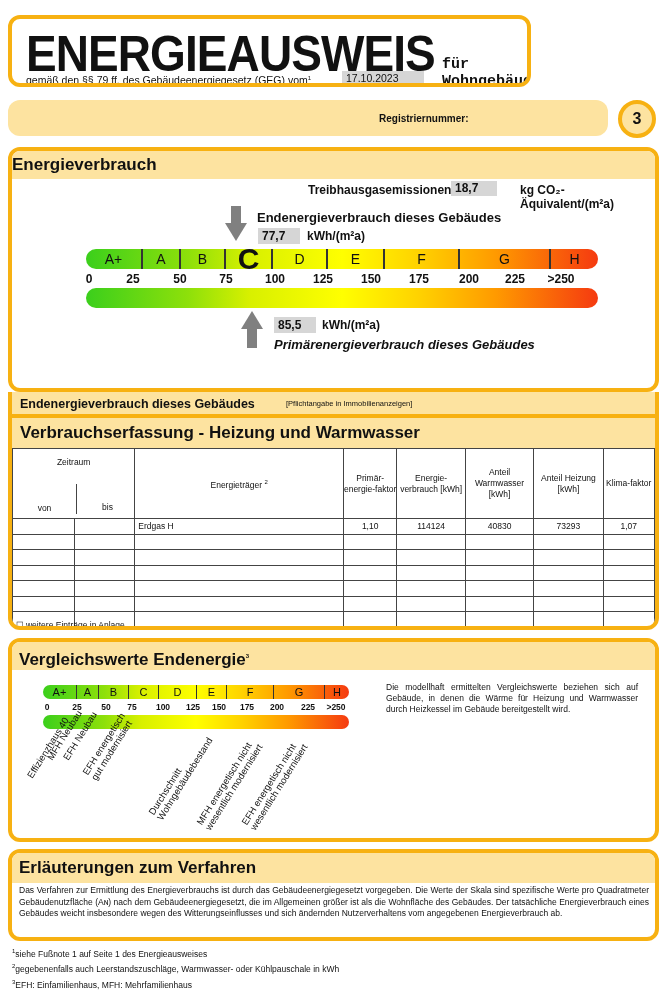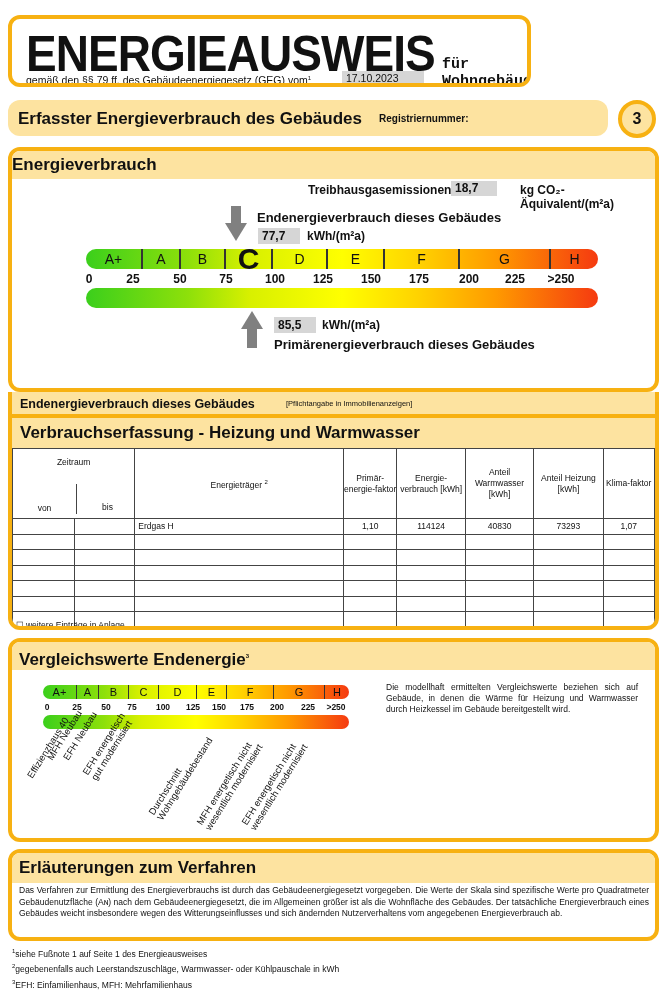--- a/index.html
+++ b/index.html
@@ -71,21 +71,20 @@
 <body>
 
 <div class="box" id="title-box">
   <div class="abs" id="title-main">ENERGIEAUSWEIS</div>
   <div class="abs" id="title-sub">für Wohngebäude</div>
   <div class="abs" id="title-law"><span>gemäß den §§ 79 ff. des Gebäudeenergiegesetz (GEG) vom</span><sup>1</sup></div>
   <div class="abs greyval" id="title-date">17.10.2023</div>
 </div>
 
 <div class="abs" id="erf-bar">
-  <div class="abs" id="erf-title">Erfasster Energieverbrauch des Gebäudes</div>
   <div class="abs" id="reg-label">Registriernummer:</div>
 </div>
 <div class="abs" id="page-circle">3</div>
 
 <div class="box" id="ev-box">
   <div class="abs hdr" id="ev-hdr">Energieverbrauch</div>
   <div class="abs lbl-b" id="thg">Treibhausgasemissionen</div>
   <div class="abs greyval" id="thg-val">18,7</div>
   <div class="abs" id="thg-unit">kg CO₂-Äquivalent/(m²a)</div>
 
@@ -118,21 +117,21 @@
     <span style="left:383px">200</span>
     <span style="left:429px">225</span>
     <span style="left:475px">&gt;250</span>
   </div>
   <div class="bar" style="left:74px;top:137px;width:512px;"></div>
 
   <div class="arrow" style="left:229px;top:160px;border-bottom:18px solid #808080;"></div>
   <div class="shaft" style="left:235px;top:177px;height:20px;"></div>
   <div class="abs greyval" style="left:262px;top:166px;width:42px;height:16px;font-weight:bold;font-size:12px;padding-left:4px;line-height:16px;">85,5</div>
   <div class="abs lbl-b" style="left:310px;top:167px;">kWh/(m²a)</div>
-  <div class="abs lbl-b" style="left:262px;top:186px;font-size:13px;">Primärenergieverbrauch dieses Gebäudes</div>
+  <div class="abs lbl-b" style="left:262px;top:186px;font-size:13px;font-style:italic;">Primärenergieverbrauch dieses Gebäudes</div>
 </div>
 
 <div class="abs" id="strip">
   <div class="abs" id="strip-lbl">Endenergieverbrauch dieses Gebäudes</div>
   <div class="abs" id="strip-note">[Pflichtangabe in Immobilienanzeigen]</div>
 </div>
 
 <div class="box" id="vb-box">
   <div class="abs hdr" id="vb-hdr">Verbrauchserfassung - Heizung und Warmwasser</div>
   <table>

